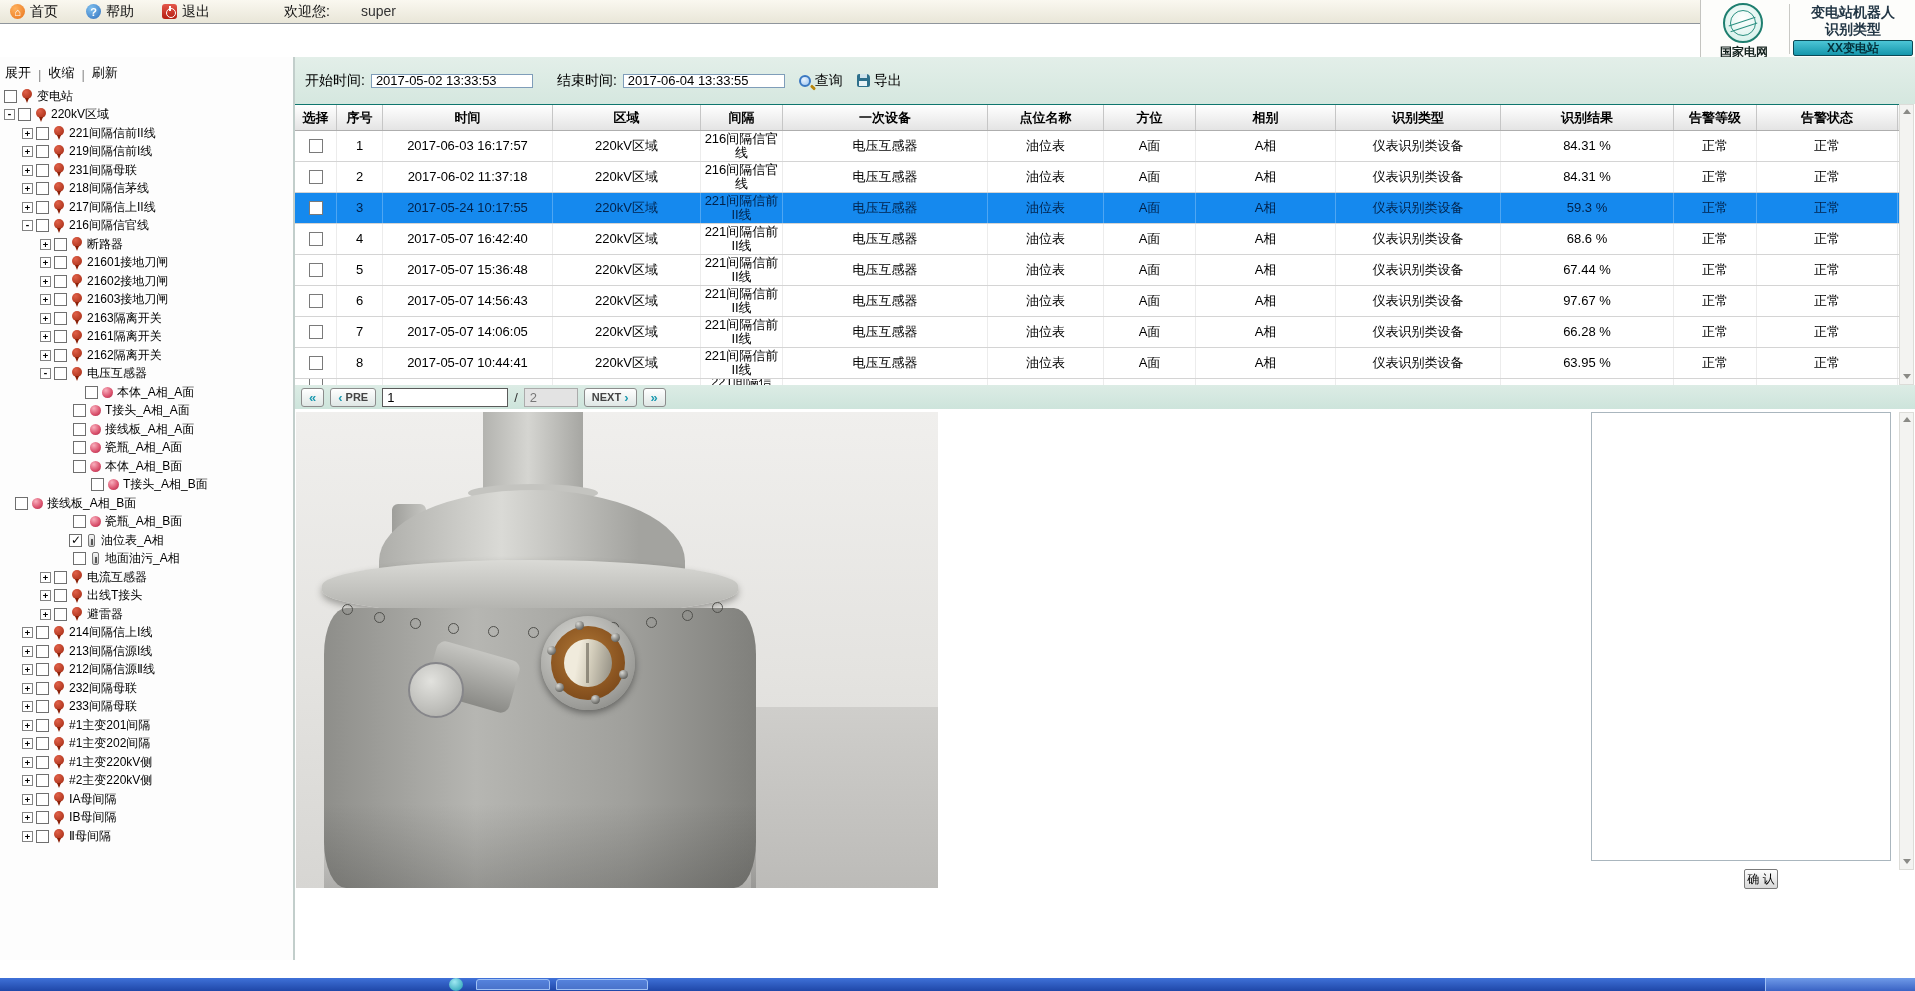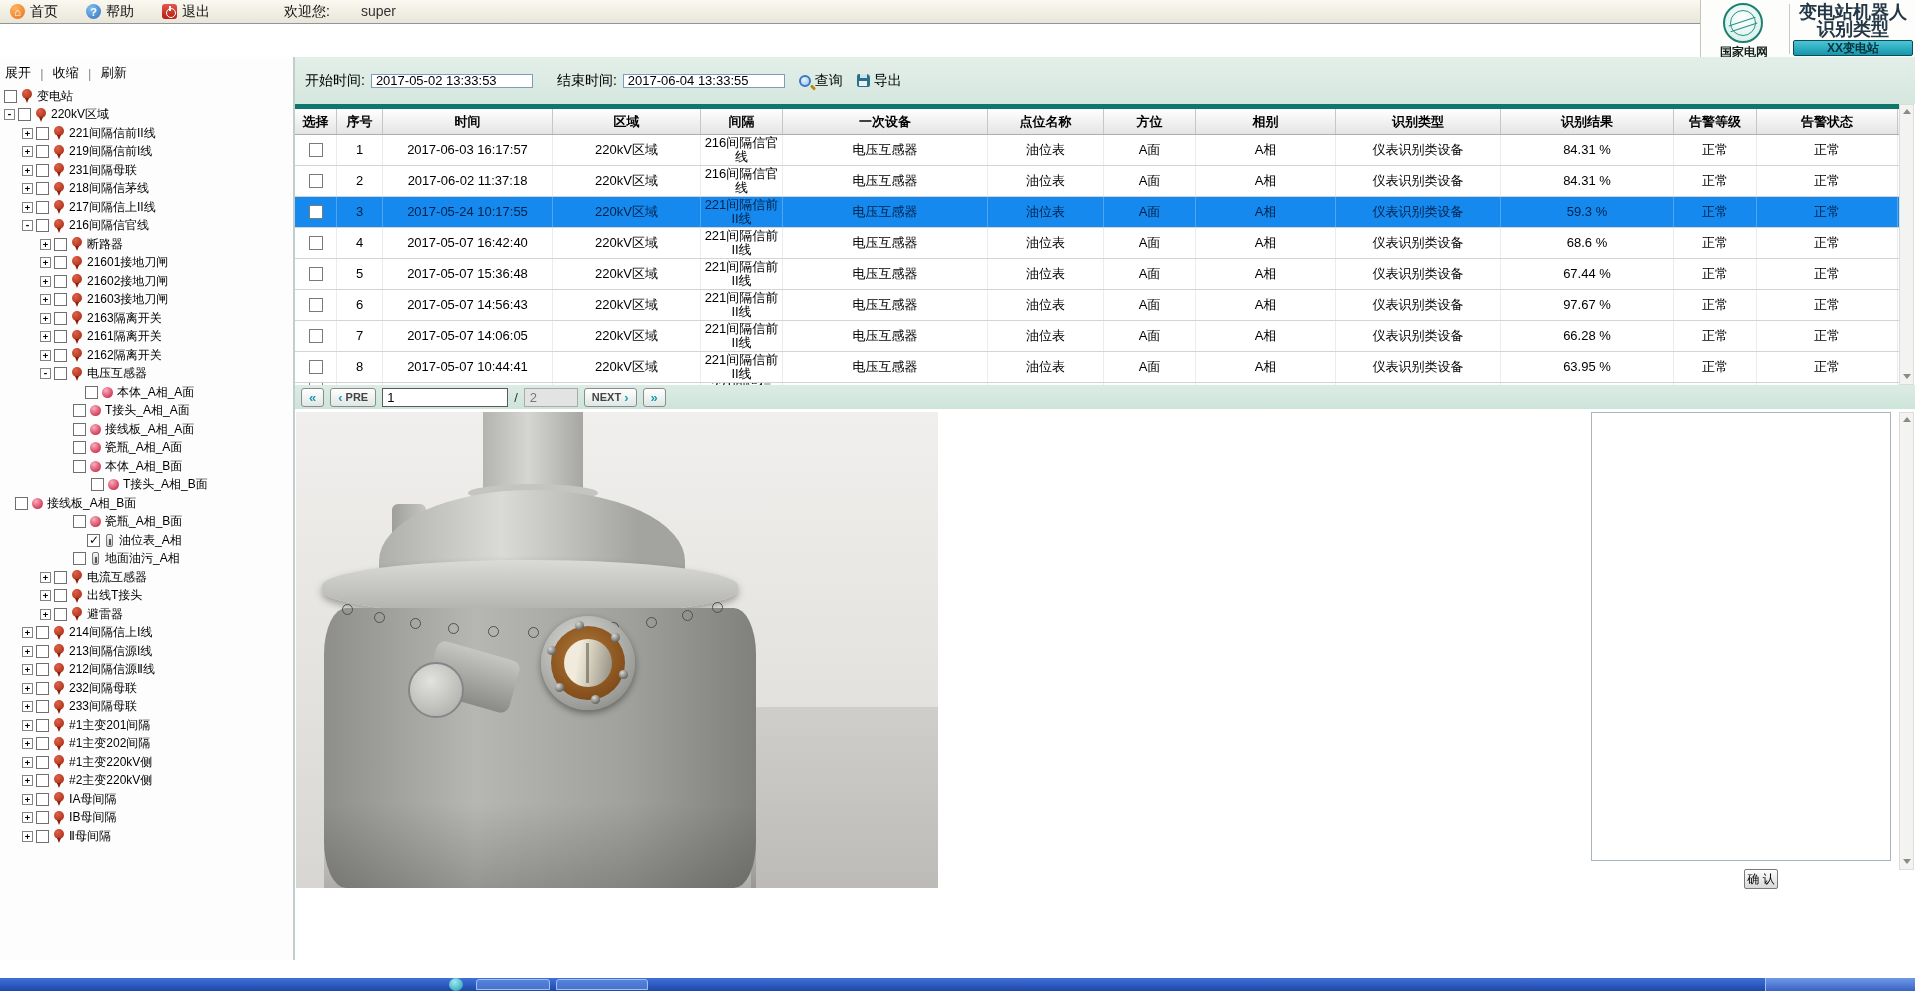--- a/index.html
+++ b/index.html
@@ -35,28 +35,28 @@
   box-shadow:0 1px 2px rgba(0,0,0,.4); }
 
 
 .brand { position:absolute; left:1700px; top:0; width:215px; height:58px; background:#fdfdfb; border-left:1px solid #c4c4c0; border-bottom:1px solid #b7c4c2; }
 .emblem { position:absolute; left:22px; top:3px; width:40px; height:40px; border-radius:50%;
   border:2px solid #1f7f70; background:radial-gradient(circle at 50% 38%,#ffffff,#cdeee6); }
 .emblem::before { content:""; position:absolute; inset:5px; border:1px solid #2a8f80; border-radius:50%; }
 .emblem::after { content:""; position:absolute; left:4px; right:4px; top:16px; height:5px; border-top:1px solid #2a8f80; border-bottom:1px solid #2a8f80; transform:rotate(-18deg); }
 .org-name { position:absolute; left:0px; top:44px; width:86px; text-align:center; font-size:12px; font-weight:bold; color:#15231f; }
 .brand-divider { position:absolute; left:88px; top:4px; width:1px; height:50px; background:#c9c9c5; }
-.app-name { position:absolute; left:90px; top:4px; width:124px; text-align:center; font-size:18px; font-weight:bold; color:#233746; line-height:17px; }
+.app-name { position:absolute; left:90px; top:4px; width:124px; text-align:center; font-size:14px; font-weight:bold; color:#233746; line-height:17px; }
 .station-btn { position:absolute; left:92px; top:40px; width:120px; height:16px;
   background:linear-gradient(#4cc5d6,#1597ac); border:1px solid #0b4a56; border-radius:2px;
   font-size:12px; font-weight:bold; color:#03303a; text-align:center; line-height:14px; cursor:pointer; }
 
 
 .tree-panel { position:absolute; left:0; top:57px; width:293px; height:903px; background:#fdfdfd; overflow:hidden; }
-.tree-actions { display:flex; align-items:flex-end; gap:7px; padding:7px 0 5px 5px; font-size:13px; color:#000;font-family:Liberation Mono, monospace; }
+.tree-actions { display:flex; align-items:flex-end; gap:7px; padding:7px 0 5px 5px; font-size:13px; color:#000; }
 .tree-actions .sep { color:#8a8a8a; }
 .tree-actions span[data-name^="tree-action"] { cursor:pointer; }
 .trow { display:flex; align-items:center; height:18.5px; gap:3px; font-size:12px; white-space:nowrap; color:#000; cursor:default; }
 .exp { width:11px; height:11px; border:1px solid #848484; background:#fff; font:bold 9px/9px "DejaVu Sans Mono",monospace; text-align:center; color:#000; flex:none; cursor:pointer; }
 .expsp { width:12px; flex:none; }
 .cb { width:13px; height:13px; border:1px solid #6f6f6f; background:#fff; flex:none; position:relative; cursor:pointer; }
 .cb.on::after { content:"✓"; position:absolute; left:1px; top:-2px; font-size:12px; font-weight:bold; color:#000; }
 .tic { flex:none; }
 .ic-pin { width:10px; height:10px; background:radial-gradient(circle at 35% 30%,#e06048,#a02810); border-radius:50%; position:relative; margin:0 2px 4px 2px; }
 .ic-pin::after { content:""; position:absolute; left:3px; top:9px; border-left:2px solid transparent; border-right:2px solid transparent; border-top:5px solid #8a2008; }
@@ -71,21 +71,21 @@
 .toolbar input[type=text] { width:162px; height:14px; border:1px solid #7f9db9; background:#fff; font-size:13px; padding:0 4px; font-family:inherit; }
 .tool-gap { width:12px; }
 .tool-link { display:flex; align-items:center; gap:4px; cursor:pointer; margin-left:8px; }
 .ic-search { width:12px; height:12px; border:2px solid #3a78c2; border-radius:50%; background:radial-gradient(circle at 35% 30%,#eaf4ff,#9cc4ee); position:relative; flex:none; }
 .ic-search::after { content:""; position:absolute; left:9px; top:9px; width:6px; height:3px; background:#b8860b; transform:rotate(45deg); border-radius:2px; }
 .ic-save { width:13px; height:13px; background:#2e708c; border-radius:2px 4px 2px 2px; position:relative; flex:none; }
 .ic-save::before { content:""; position:absolute; left:3px; top:0; width:7px; height:4px; background:#cfe3ec; }
 .ic-save::after { content:""; position:absolute; left:2.5px; bottom:1px; width:8px; height:5px; background:#e8f2f6; }
 
 
-.grid { position:absolute; left:295px; top:104px; width:1604px; height:281px; overflow:hidden; background:#fff; border-top:5px solid #0f766e; }
+.grid { position:absolute; left:295px; top:104px; width:1604px; height:281px; overflow:hidden; background:#fff; border-top:1px solid #0f766e; }
 .thead, .trrow { display:grid; grid-template-columns:42px 46px 170px 148px 82px 205px 116px 92px 140px 165px 173px 83px 141px; }
 .thead { height:26px; background:linear-gradient(#ffffff,#e4e4e4); border-bottom:1px solid #aeaeae; }
 .th { display:flex; align-items:center; justify-content:center; font-size:13px; font-weight:bold; color:#000; border-right:1px solid #c6c6c6; overflow:hidden; }
 .trrow { height:31px; border-bottom:1px solid #d4d4d4; background:#fff; cursor:default; }
 .trrow.sel { background:#1589ee; }
 .trrow.sel .td { color:#02224a; }
 .td { display:flex; align-items:center; justify-content:center; font-size:13px; color:#000; border-right:1px solid #ececec; overflow:hidden; text-align:center; line-height:14px; padding:0 3px; }
 .trrow.sel .td { border-right-color:rgba(255,255,255,.25); }
 .rowcb { width:14px; height:14px; border:1px solid #7a7a7a; background:#fff; cursor:pointer; }
 .partial { height:6px; overflow:hidden; border-bottom:none; }
@@ -326,21 +326,21 @@
     <span class="cb" data-name="tree-checkbox"></span>
     <span class="tic ic-ball" data-name="ball-icon"></span>
     <span data-name="tree-item-label">接线板_A相_B面</span>
         </div>
         <div class="trow" data-name="tree-item" style="padding-left:58px">
           <span class="expsp"></span>
     <span class="cb" data-name="tree-checkbox"></span>
     <span class="tic ic-ball" data-name="ball-icon"></span>
     <span data-name="tree-item-label">瓷瓶_A相_B面</span>
         </div>
-        <div class="trow" data-name="tree-item" style="padding-left:72px">
+        <div class="trow" data-name="tree-item" style="padding-left:54px">
           <span class="expsp"></span>
     <span class="cb on" data-name="tree-checkbox"></span>
     <span class="tic ic-thermo" data-name="thermo-icon"></span>
     <span data-name="tree-item-label">油位表_A相</span>
         </div>
         <div class="trow" data-name="tree-item" style="padding-left:58px">
           <span class="expsp"></span>
     <span class="cb" data-name="tree-checkbox"></span>
     <span class="tic ic-thermo" data-name="thermo-icon"></span>
     <span data-name="tree-item-label">地面油污_A相</span>

